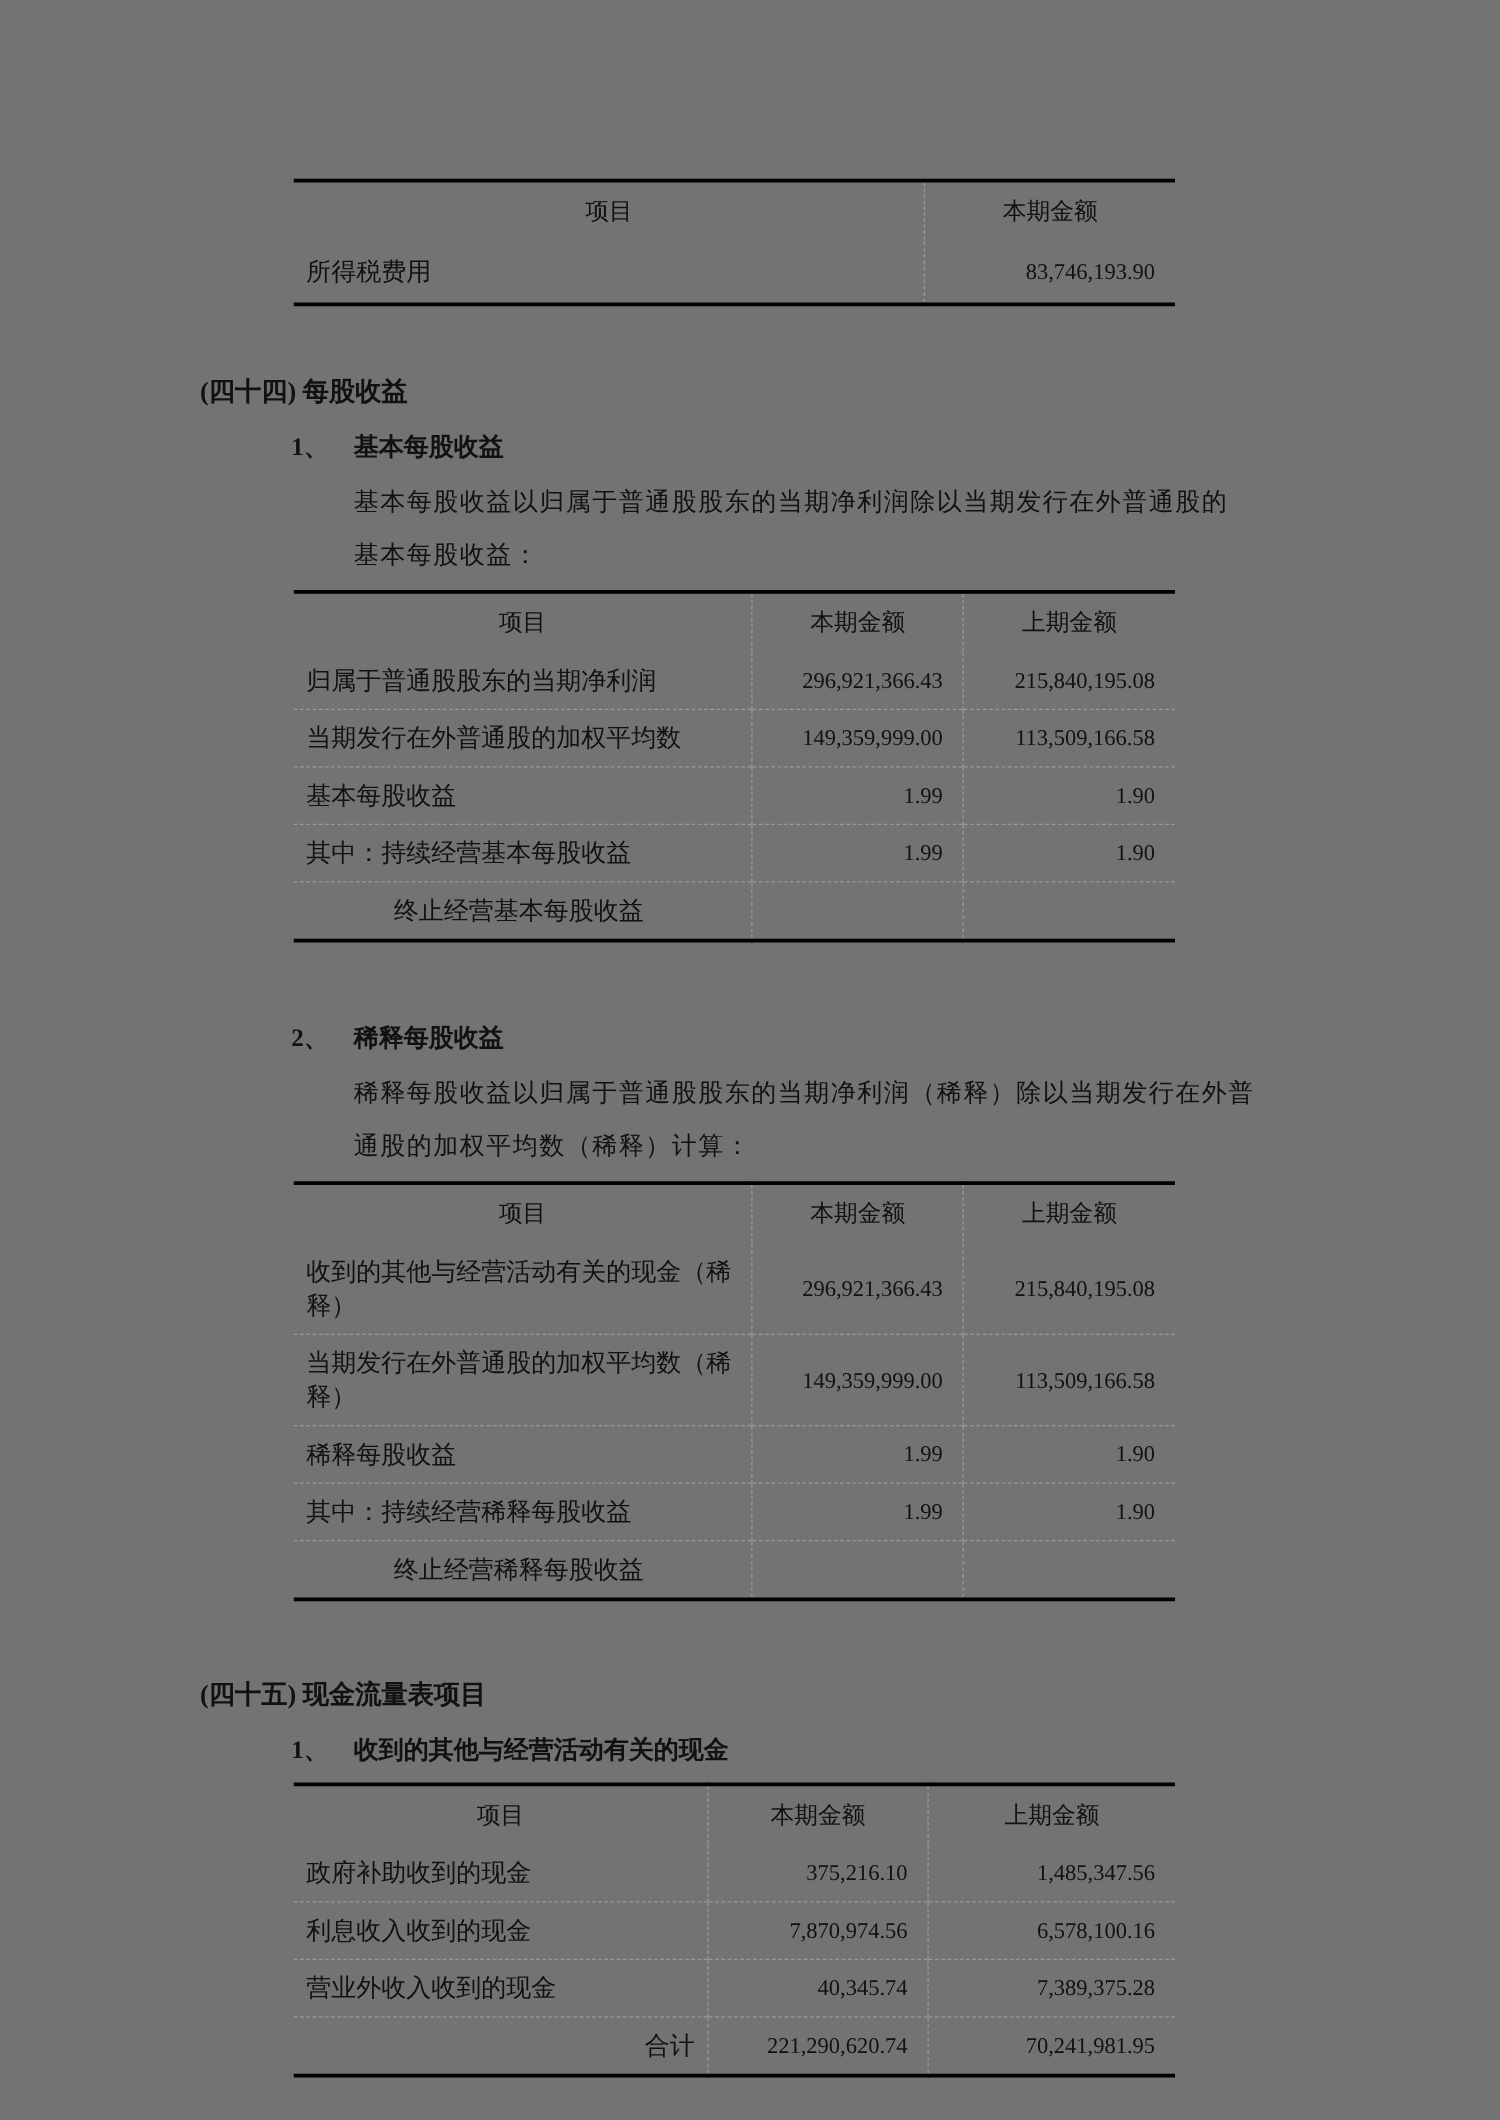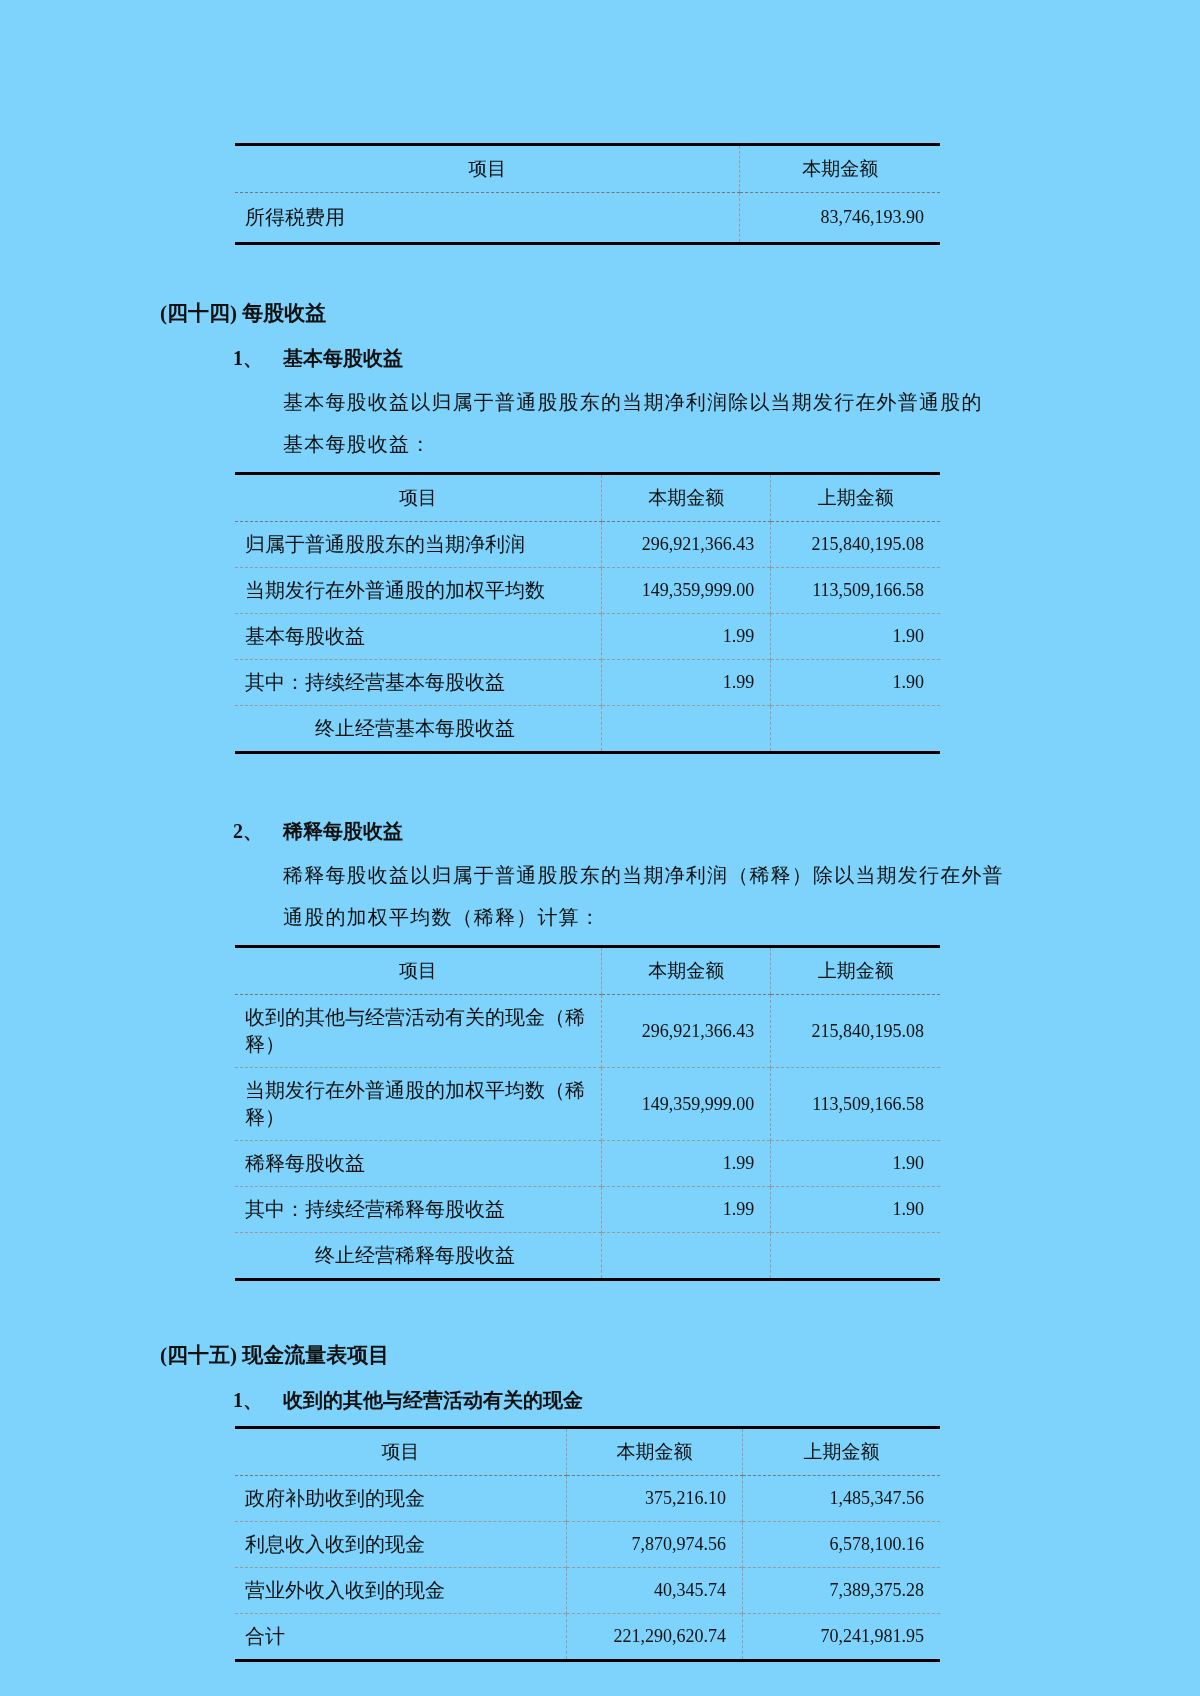--- a/index.html
+++ b/index.html
@@ -1,20 +1,20 @@
 <!DOCTYPE html>
 <html><head>
 <meta charset="utf-8">
 <style>
   * { margin: 0; padding: 0; box-sizing: border-box; }
   html, body { background: #ffffff; }
   .page {
     width: 1200px;
     height: 1696px;
-    background: #7dd3fc;
+    background: #737373;
     font-family: "Liberation Serif", "DejaVu Serif", serif;
     color: #111111;
     overflow: hidden;
     position: relative;
   }
   .content { padding: 143px 210px 0 160px; }
 
   
   table.fin-table {
     width: 705px;
@@ -41,21 +41,21 @@
   table.fin-table th + th,
   table.fin-table td + td { border-left: 1px dashed #999999; }
   table.fin-table td.num {
     text-align: right;
     padding-right: 16px;
     font-size: 18px;
     font-family: "Liberation Serif", "DejaVu Serif", serif;
   }
   table.fin-table td.label { text-align: left; }
   table.fin-table td.indent { padding-left: 80px; }
-  table.fin-table td.center { text-align: left; }
+  table.fin-table td.center { text-align: right; }
   table.top-table td { padding: 11px 10px; }
 
   
   .section-heading {
     font-size: 21px;
     font-weight: bold;
     line-height: 32px;
   }
   .sh-44 { margin-top: 52px; }
   .sh-45 { margin-top: 58px; }

